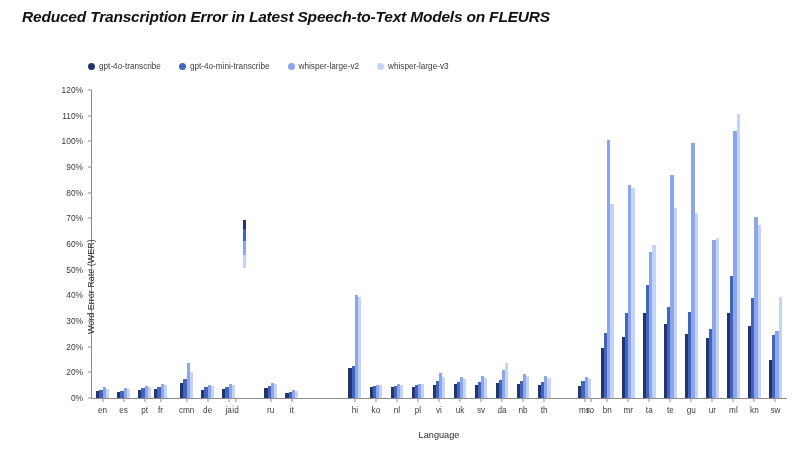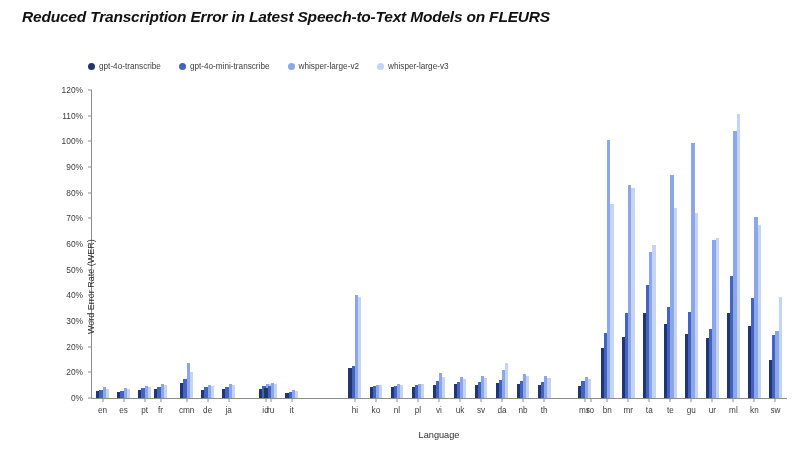--- a/index.html
+++ b/index.html
@@ -169,21 +169,21 @@
       <div class="x-label">de</div>
     </div>
     <div class="group" style="left: 126.182px; width: 21.0303px;">
       <div class="bar" style="height: 9.49667px; background: rgb(35, 53, 110);"></div>
       <div class="bar" style="height: 11.2933px; background: rgb(66, 100, 189);"></div>
       <div class="bar" style="height: 14.1167px; background: rgb(139, 166, 234);"></div>
       <div class="bar" style="height: 12.8333px; background: rgb(196, 211, 248);"></div>
       <div class="x-tick-mark"></div>
       <div class="x-label">ja</div>
     </div>
-    <div class="group" style="left: 163px; width: 21.0303px;">
+    <div class="group" style="left: 133px; width: 21.0303px; flex-direction: column;">
       <div class="bar" style="height: 9.24px; background: rgb(35, 53, 110);"></div>
       <div class="bar" style="height: 11.8067px; background: rgb(66, 100, 189);"></div>
       <div class="bar" style="height: 14.3733px; background: rgb(139, 166, 234);"></div>
       <div class="bar" style="height: 13.6033px; background: rgb(196, 211, 248);"></div>
       <div class="x-tick-mark"></div>
       <div class="x-label">id</div>
     </div>
     <div class="group" style="left: 168.242px; width: 21.0303px;">
       <div class="bar" style="height: 9.75333px; background: rgb(35, 53, 110);"></div>
       <div class="bar" style="height: 11.8067px; background: rgb(66, 100, 189);"></div>

